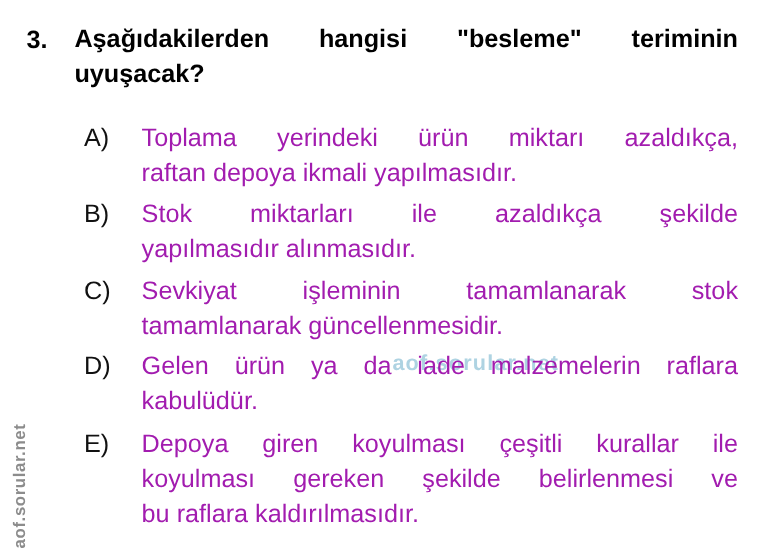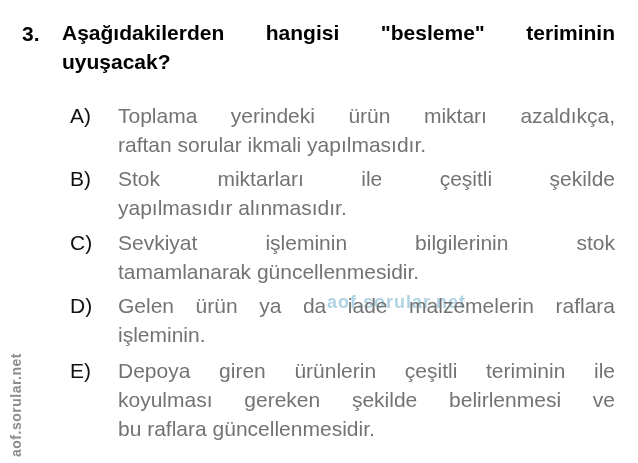--- a/index.html
+++ b/index.html
@@ -46,21 +46,21 @@
     .opt-b { top: 164px; }
     .opt-c { top: 228px; }
     .opt-d { top: 291px; }
     .opt-e { top: 356px; }
     .opt-letter {
       position: absolute; left: 70px; top: 0;
       font-size: 21px; color: #111111; line-height: 29px;
     }
     .opt-text {
       margin-left: 118px; width: 497px;
-      font-size: 21px; color: #737373; line-height: 29px;
+      font-size: 21px; color: #a21caf; line-height: 29px;
     }
     .line { display: block; }
     .just { text-align: justify; text-align-last: justify; }
   </style>
 </head>
 <body>
 
 <div class="page">
 
   <span class="center-wm">aof.sorular.net</span>
@@ -73,51 +73,51 @@
 
     <div class="q-text">
       <span class="line just">Aşağıdakilerden hangisi "besleme" teriminin</span>
       <span class="line">uyuşacak?</span>
     </div>
 
     <div class="option opt-a">
       <span class="opt-letter">A)</span>
       <div class="opt-text">
         <span class="line just">Toplama yerindeki ürün miktarı azaldıkça,</span>
-        <span class="line">raftan sorular ikmali yapılmasıdır.</span>
+        <span class="line">raftan depoya ikmali yapılmasıdır.</span>
       </div>
     </div>
 
     <div class="option opt-b">
       <span class="opt-letter">B)</span>
       <div class="opt-text">
-        <span class="line just">Stok miktarları ile çeşitli şekilde</span>
+        <span class="line just">Stok miktarları ile azaldıkça şekilde</span>
         <span class="line">yapılmasıdır alınmasıdır.</span>
       </div>
     </div>
 
     <div class="option opt-c">
       <span class="opt-letter">C)</span>
       <div class="opt-text">
-        <span class="line just">Sevkiyat işleminin bilgilerinin stok</span>
+        <span class="line just">Sevkiyat işleminin tamamlanarak stok</span>
         <span class="line">tamamlanarak güncellenmesidir.</span>
       </div>
     </div>
 
     <div class="option opt-d">
       <span class="opt-letter">D)</span>
       <div class="opt-text">
         <span class="line just">Gelen ürün ya da iade malzemelerin raflara</span>
-        <span class="line">işleminin.</span>
+        <span class="line">kabulüdür.</span>
       </div>
     </div>
 
     <div class="option opt-e">
       <span class="opt-letter">E)</span>
       <div class="opt-text">
-        <span class="line just">Depoya giren ürünlerin çeşitli teriminin ile</span>
+        <span class="line just">Depoya giren koyulması çeşitli kurallar ile</span>
         <span class="line just">koyulması gereken şekilde belirlenmesi ve</span>
-        <span class="line">bu raflara güncellenmesidir.</span>
+        <span class="line">bu raflara kaldırılmasıdır.</span>
       </div>
     </div>
 
   </div>
 </div>
 
 </body></html>

